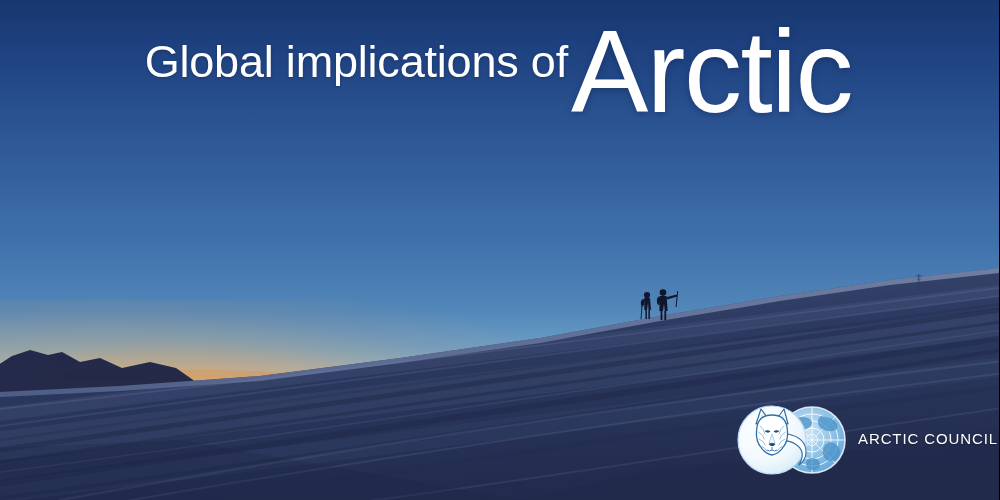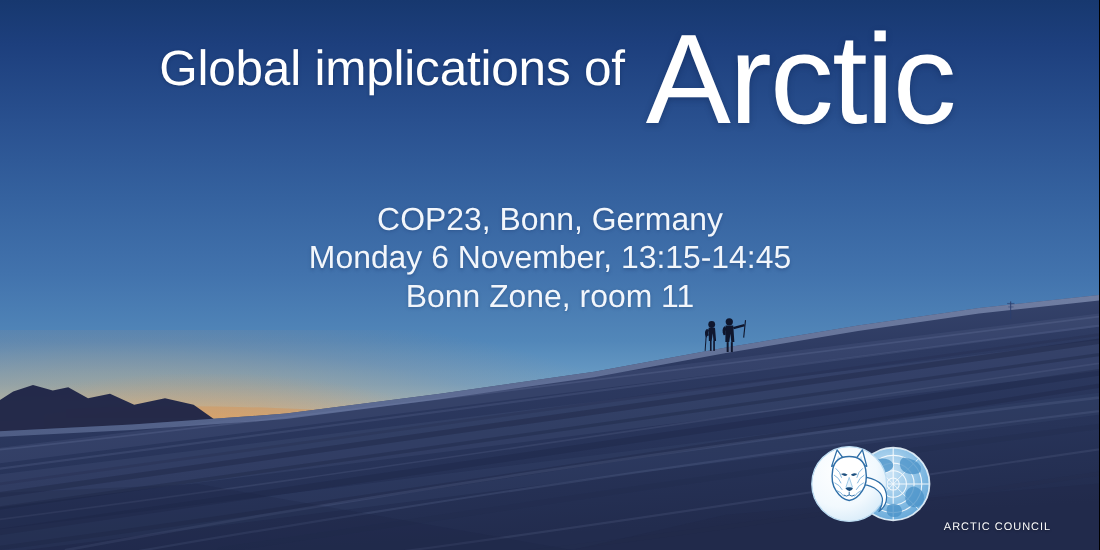--- a/index.html
+++ b/index.html
@@ -105,21 +105,20 @@
   .title-big {
     position: absolute;
     left: 571px; top: 14px;
     color: #ffffff;
     font-size: 116px;
     line-height: 116px;
     letter-spacing: -1.5px;
     font-weight: 400;
     text-shadow: 0 2px 6px rgba(10,30,70,0.35);
     white-space: nowrap;
-    margin-left: 16px;
   }
 
   .subtitle {
     position: absolute;
     left: 0; top: 183px;
     width: 1000px;
     text-align: center;
     color: #f2f6fb;
     font-size: 29px;
     line-height: 35px;
@@ -136,26 +135,25 @@
   }
   .logo-mark {
     position: absolute;
     left: 0; top: 0;
     width: 128px; height: 80px;
   }
   .logo-text {
     position: absolute;
     left: 130px; top: 30px;
     color: #ffffff;
-    font-size: 10px;
+    font-size: 15px;
     letter-spacing: 0.9px;
     font-weight: 400;
     white-space: nowrap;
     text-shadow: 0 1px 2px rgba(0,0,0,0.35);
-    margin-top: 44px;
   }
 </style>
 </head>
 <body>
 
 <div id="banner">
 
   <div class="sky"></div>
   <div class="sun-glow"></div>
   <div class="sun-glow2"></div>
@@ -271,25 +269,20 @@
     <rect x="4.6" y="6.6" width="4.8" height="0.9" fill="#2c3f6e" opacity="0.55"></rect>
   </svg>
 
   <div class="title-wrap">
     <div class="title-lines">
       <div>Global implications of</div>
     </div>
     <div class="title-big">Arctic</div>
   </div>
 
-  <div class="subtitle">
-    <div>COP23, Bonn, Germany</div>
-    <div>Monday 6 November, 13:15-14:45</div>
-    <div>Bonn Zone, room 11</div>
-  </div>
 
   <div class="logo">
     <svg class="logo-mark" viewBox="0 0 128 80">
       <defs>
         <radialGradient id="globeGrad" cx="0.42" cy="0.36" r="0.72">
           <stop offset="0%" stop-color="#cfe6f7"></stop>
           <stop offset="55%" stop-color="#8fc2e6"></stop>
           <stop offset="100%" stop-color="#5ea3d6"></stop>
         </radialGradient>
         <radialGradient id="foxDiscGrad" cx="0.38" cy="0.32" r="0.78">

